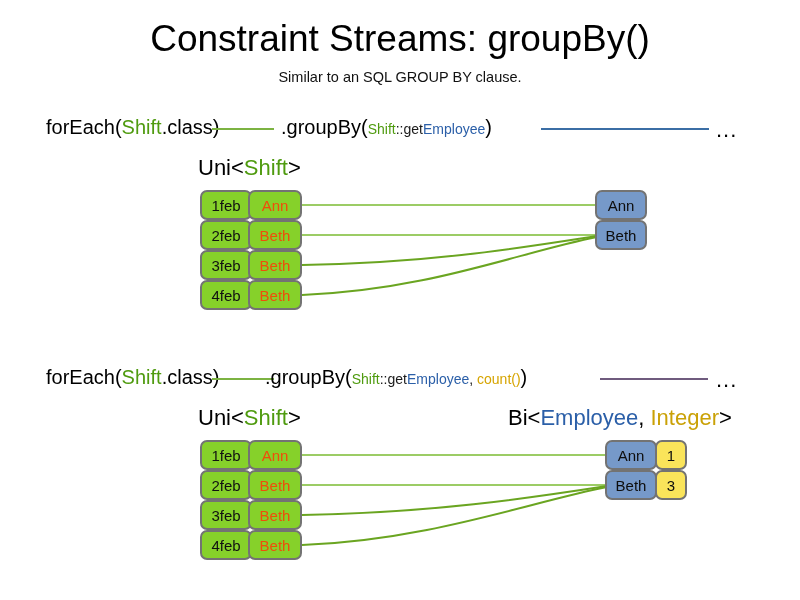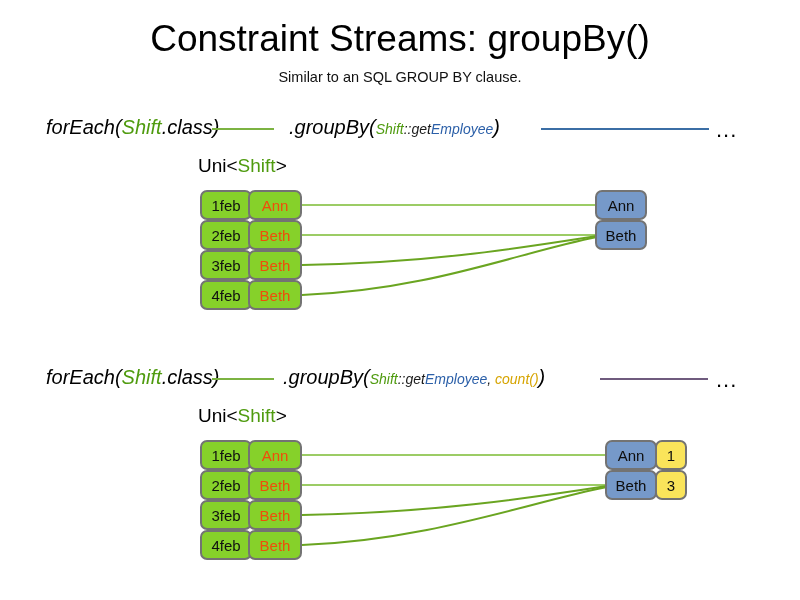--- a/index.html
+++ b/index.html
@@ -44,33 +44,32 @@
     color: #111111;
     white-space: nowrap;
   }
 
   
   .codeline {
     position: absolute;
     font-size: 20px;
     white-space: nowrap;
     color: #000000;
-    font-style: italic;
   }
   .codeline .small {
     font-size: 14px;
   }
   .tok-shift   { color: #4f9b0f; }
   .tok-emp     { color: #2b5fa8; }
   .tok-count   { color: #d6a400; }
   .tok-plain   { color: #1a1a1a; }
 
   .typelabel {
     position: absolute;
-    font-size: 19px;
+    font-size: 22px;
     white-space: nowrap;
     color: #000000;
   }
   .typelabel .g { color: #4f9b0f; }
   .typelabel .b { color: #2b5fa8; }
   .typelabel .y { color: #caa106; }
 
   
   .rule {
     position: absolute;
@@ -140,21 +139,21 @@
     <path d="M302,455 L607,455" stroke="#9ccc65" stroke-width="2" fill="none"></path>
     <path d="M302,485 L607,485" stroke="#9ccc65" stroke-width="2" fill="none"></path>
     <path d="M302,515 C430,513 530,498 607,486" stroke="#6aa521" stroke-width="2" fill="none"></path>
     <path d="M302,545 C430,540 530,502 607,487" stroke="#6aa521" stroke-width="2" fill="none"></path>
   </svg>
 
   <div class="codeline" style="left:46px; top:116px;">
     <span>forEach(</span><span class="tok-shift">Shift</span><span>.class)</span>
   </div>
   <div class="rule rule-green" style="left:212px; top:128px; width:62px;"></div>
-  <div class="codeline" style="left:289px; top:116px;">
+  <div class="codeline" style="left:281px; top:116px;">
     <span>.groupBy(</span><span class="small tok-shift">Shift</span><span class="small tok-plain">::get</span><span class="small tok-emp">Employee</span><span>)</span>
   </div>
   <div class="rule rule-blue" style="left:541px; top:128px; width:168px;"></div>
   <div class="dots" style="left:716px; top:117px;">...</div>
 
   <div class="typelabel" style="left:198px; top:155px;">
     <span>Uni&lt;</span><span class="g">Shift</span><span>&gt;</span>
   </div>
 
   <div class="box box-green txt-date" style="left:200px; top:190px; width:52px; height:30px;">1feb</div>
@@ -169,29 +168,32 @@
   <div class="box box-green txt-date" style="left:200px; top:280px; width:52px; height:30px;">4feb</div>
   <div class="box box-green txt-name" style="left:248px; top:280px; width:54px; height:30px;">Beth</div>
 
   <div class="box box-blue txt-dark" style="left:595px; top:190px; width:52px; height:30px;">Ann</div>
   <div class="box box-blue txt-dark" style="left:595px; top:220px; width:52px; height:30px;">Beth</div>
 
   <div class="codeline" style="left:46px; top:366px;">
     <span>forEach(</span><span class="tok-shift">Shift</span><span>.class)</span>
   </div>
   <div class="rule rule-green" style="left:212px; top:378px; width:62px;"></div>
-  <div class="codeline" style="left:283px; top:366px;">
+  <div class="codeline" style="left:265px; top:366px;">
     <span>.groupBy(</span><span class="small tok-shift">Shift</span><span class="small tok-plain">::get</span><span class="small tok-emp">Employee</span><span class="small tok-plain">, </span><span class="small tok-count">count()</span><span>)</span>
   </div>
   <div class="rule rule-purple" style="left:600px; top:378px; width:108px;"></div>
   <div class="dots" style="left:716px; top:367px;">...</div>
 
   <div class="typelabel" style="left:198px; top:405px;">
     <span>Uni&lt;</span><span class="g">Shift</span><span>&gt;</span>
   </div>
+  <div class="typelabel" style="left:508px; top:405px;">
+    <span>Bi&lt;</span><span class="b">Employee</span><span>, </span><span class="y">Integer</span><span>&gt;</span>
+  </div>
 
   <div class="box box-green txt-date" style="left:200px; top:440px; width:52px; height:30px;">1feb</div>
   <div class="box box-green txt-name" style="left:248px; top:440px; width:54px; height:30px;">Ann</div>
 
   <div class="box box-green txt-date" style="left:200px; top:470px; width:52px; height:30px;">2feb</div>
   <div class="box box-green txt-name" style="left:248px; top:470px; width:54px; height:30px;">Beth</div>
 
   <div class="box box-green txt-date" style="left:200px; top:500px; width:52px; height:30px;">3feb</div>
   <div class="box box-green txt-name" style="left:248px; top:500px; width:54px; height:30px;">Beth</div>
 

